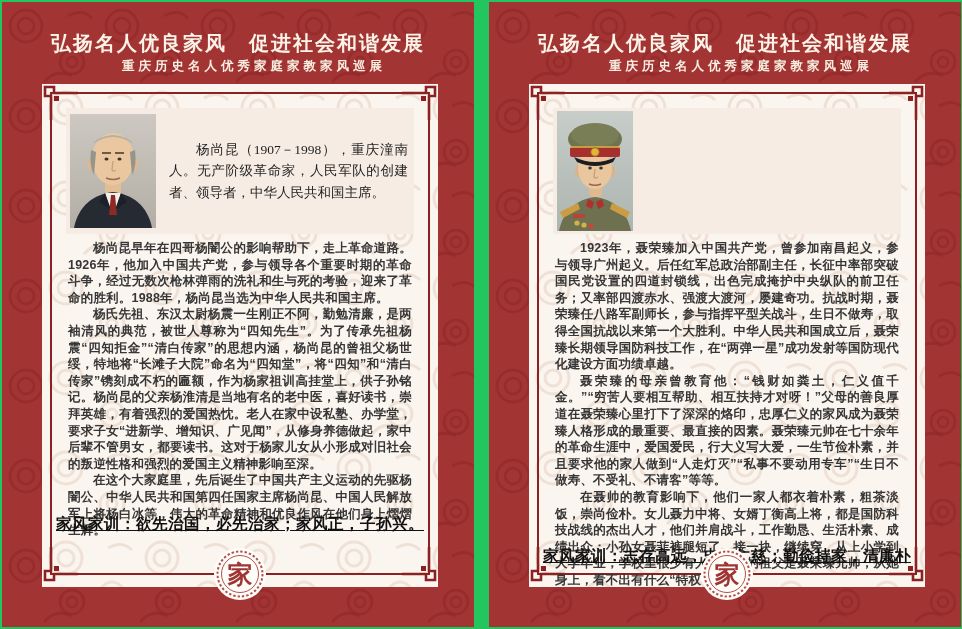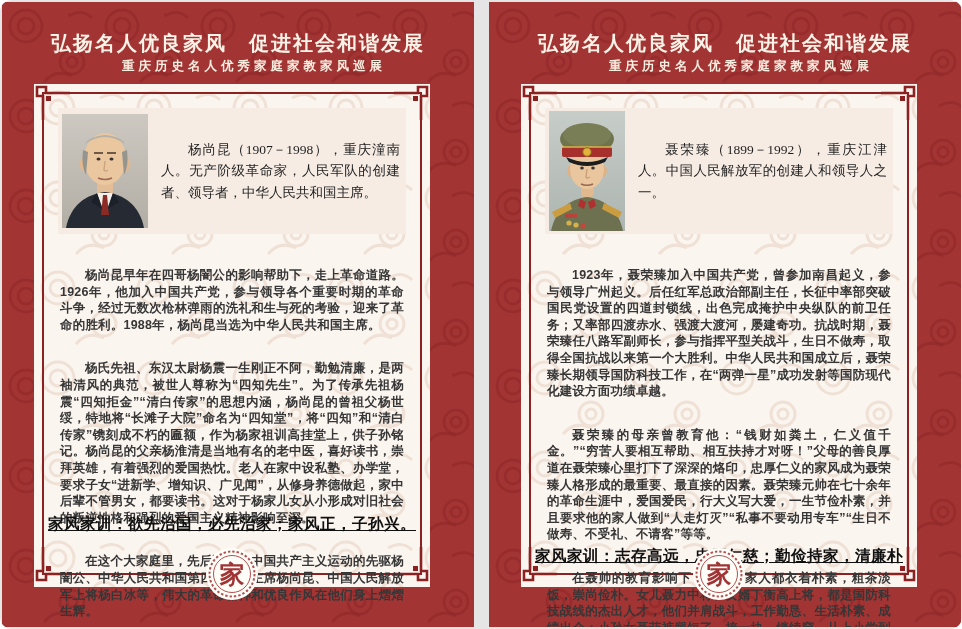--- a/index.html
+++ b/index.html
@@ -1,21 +1,20 @@
 <!DOCTYPE html>
 <html><head>
 <meta charset="utf-8">
 <style>
   * { box-sizing: border-box; margin: 0; padding: 0; }
   html, body { background: #ffffff; }
   .page {
     position: relative; width: 962px; height: 629px;
-    background: #e5e5e5; overflow: hidden;
+    background: #22c55e; overflow: hidden;
     font-family: "Liberation Sans", sans-serif;
-    border-radius: 12px;
   }
   .poster {
     position: absolute; top: 2px; width: 472px; height: 625px;
     background: #a33434; overflow: hidden;
   }
   .poster-left  { left: 2px; }
   .poster-right { left: 489px; }
   .bg-pattern { position: absolute; left: 0; top: 0; }
 
   .poster-title {
@@ -23,21 +22,21 @@
     text-align: center; font: 700 20px/1.25 "Liberation Serif", serif;
     color: #fbf3e7; letter-spacing: 2px;
   }
   .poster-subtitle {
     position: absolute; top: 57px; left: 16px; width: 100%;
     text-align: center; font: 700 12.5px/1.2 "Liberation Serif", serif;
     color: #f8efe1; letter-spacing: 4px;
   }
 
   .card {
-    position: absolute; left: 32px; top: 82px; width: 396px; height: 503px;
+    position: absolute; left: 40px; top: 82px; width: 396px; height: 503px;
     background: #fbf5ef;
   }
   .card-pattern { position: absolute; left: 0; top: 0; }
   .frame {
     position: absolute; left: 8px; right: 8px; top: 8px; bottom: 12px;
     border: 2px solid #8c2121; pointer-events: none;
   }
   .corner { position: absolute; width: 36px; height: 36px; }
   .corner.tl { left: 0;  top: 0; }
   .corner.tr { right: 0; top: 0; transform: scaleX(-1); }
@@ -54,21 +53,20 @@
     flex: 1 1 auto;
     font: 400 13.5px/1.6 "Liberation Serif", serif;
     color: #1f1f1f; text-indent: 2em; text-align: justify;
   }
 
   .bio { position: absolute; left: 26px; top: 156px; width: 344px; }
   .bio p {
     font: 700 12.5px/16.6px "Liberation Sans", sans-serif;
     color: #363636; text-indent: 2em; text-align: justify;
     letter-spacing: 0.2px;
-    margin-top: 27px;
   }
   .motto {
     position: absolute; left: 0; width: 100%; text-align: center;
     font: 700 15.5px/1.3 "Liberation Sans", sans-serif;
     color: #101010; letter-spacing: 0.5px; text-decoration: underline;
   }
   .poster-left  .motto { top: 430px; }
   .poster-right .motto { top: 462px; }
 
   .seal {
@@ -272,21 +270,20 @@
             <path d="M3 101 L21 92 L23 98 L6 107 Z" fill="#cb9d40"></path>
             <path d="M73 101 L55 92 L53 98 L70 107 Z" fill="#cb9d40"></path>
             <path d="M31 88 l6 3 -2 7 -6 -3 Z" fill="#b03030"></path>
             <path d="M45 88 l-6 3 2 7 6 -3 Z" fill="#b03030"></path>
             <circle cx="20" cy="112" r="2.6" fill="#d6b049"></circle>
             <circle cx="27" cy="114" r="2.6" fill="#d6b049"></circle>
             <circle cx="34" cy="115" r="2.6" fill="#c8453c"></circle>
             <rect x="16" y="103" width="12" height="4" fill="#b8433a"></rect>
           </svg>
         </div>
-        <div class="intro-text">聂荣臻（1899－1992），重庆江津人。中国人民解放军的创建人和领导人之一。</div>
       </div>
 
       <div class="bio">
         <p>1923年，聂荣臻加入中国共产党，曾参加南昌起义，参与领导广州起义。后任红军总政治部副主任，长征中率部突破国民党设置的四道封锁线，出色完成掩护中央纵队的前卫任务；又率部四渡赤水、强渡大渡河，屡建奇功。抗战时期，聂荣臻任八路军副师长，参与指挥平型关战斗，生日不做寿，取得全国抗战以来第一个大胜利。中华人民共和国成立后，聂荣臻长期领导国防科技工作，在“两弹一星”成功发射等国防现代化建设方面功绩卓越。</p>
         <p>聂荣臻的母亲曾教育他：“钱财如粪土，仁义值千金。”“穷苦人要相互帮助、相互扶持才对呀！”父母的善良厚道在聂荣臻心里打下了深深的烙印，忠厚仁义的家风成为聂荣臻人格形成的最重要、最直接的因素。聂荣臻元帅在七十余年的革命生涯中，爱国爱民，行大义写大爱，一生节俭朴素，并且要求他的家人做到“人走灯灭”“私事不要动用专车”“生日不做寿、不受礼、不请客”等等。</p>
         <p>在聂帅的教育影响下，他们一家人都衣着朴素，粗茶淡饭，崇尚俭朴。女儿聂力中将、女婿丁衡高上将，都是国防科技战线的杰出人才，他们并肩战斗，工作勤恳、生活朴素、成绩出众；小孙女聂菲裤腿短了，接一块，继续穿，从上小学到大学毕业，学校里很少有人知道她的祖父是聂荣臻元帅，从她身上，看不出有什么“特权”。</p>
       </div>
 
       <div class="motto">家风家训：志存高远，忠厚仁慈；勤俭持家，清廉朴实。</div>
 

